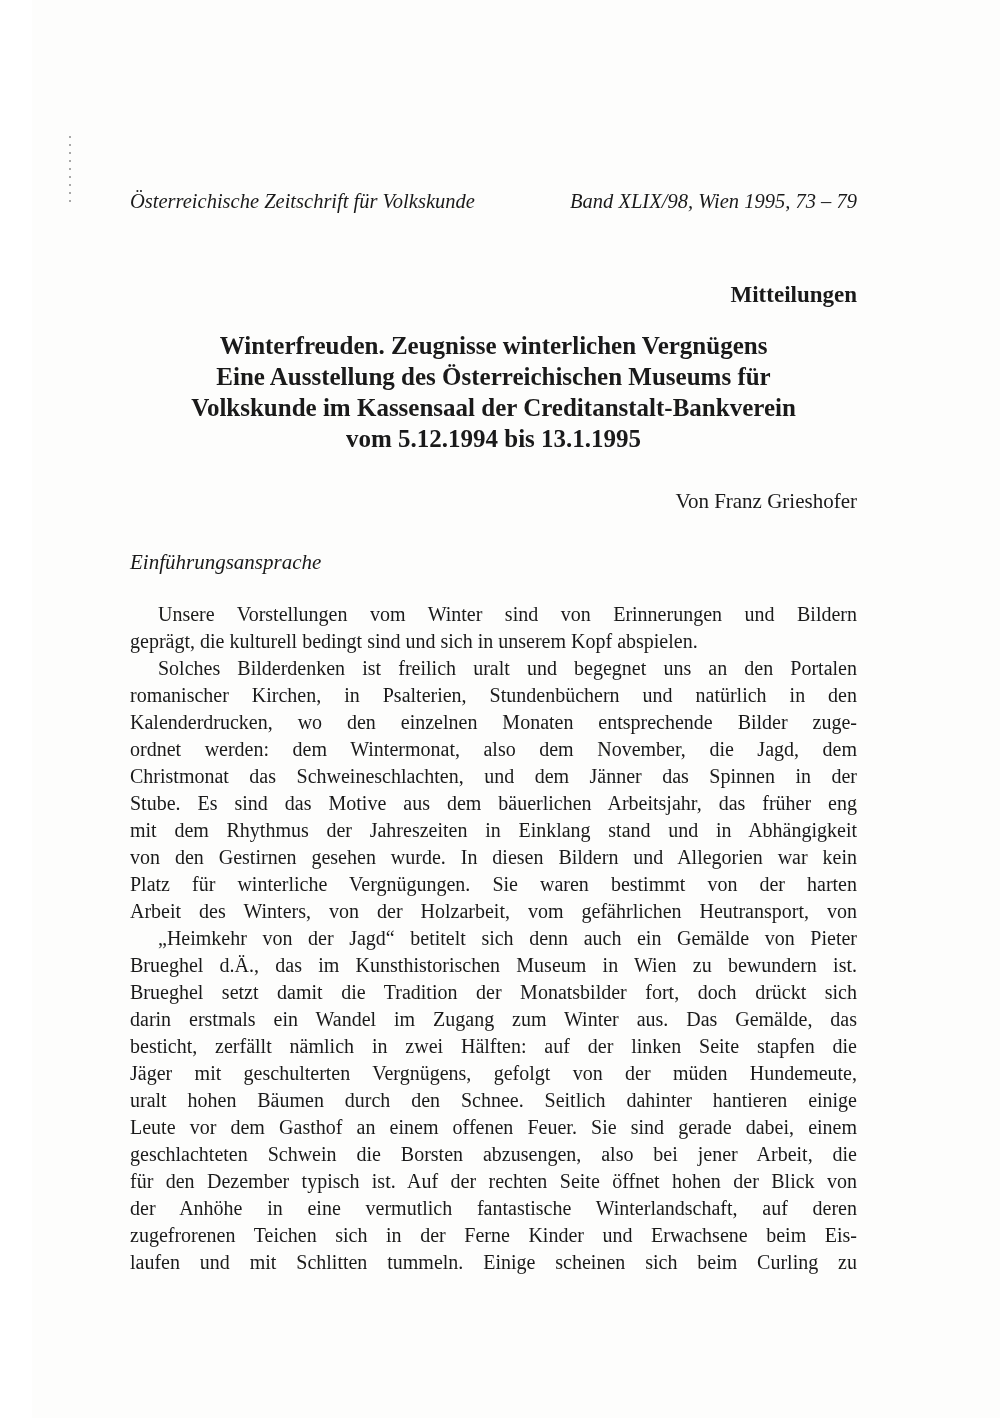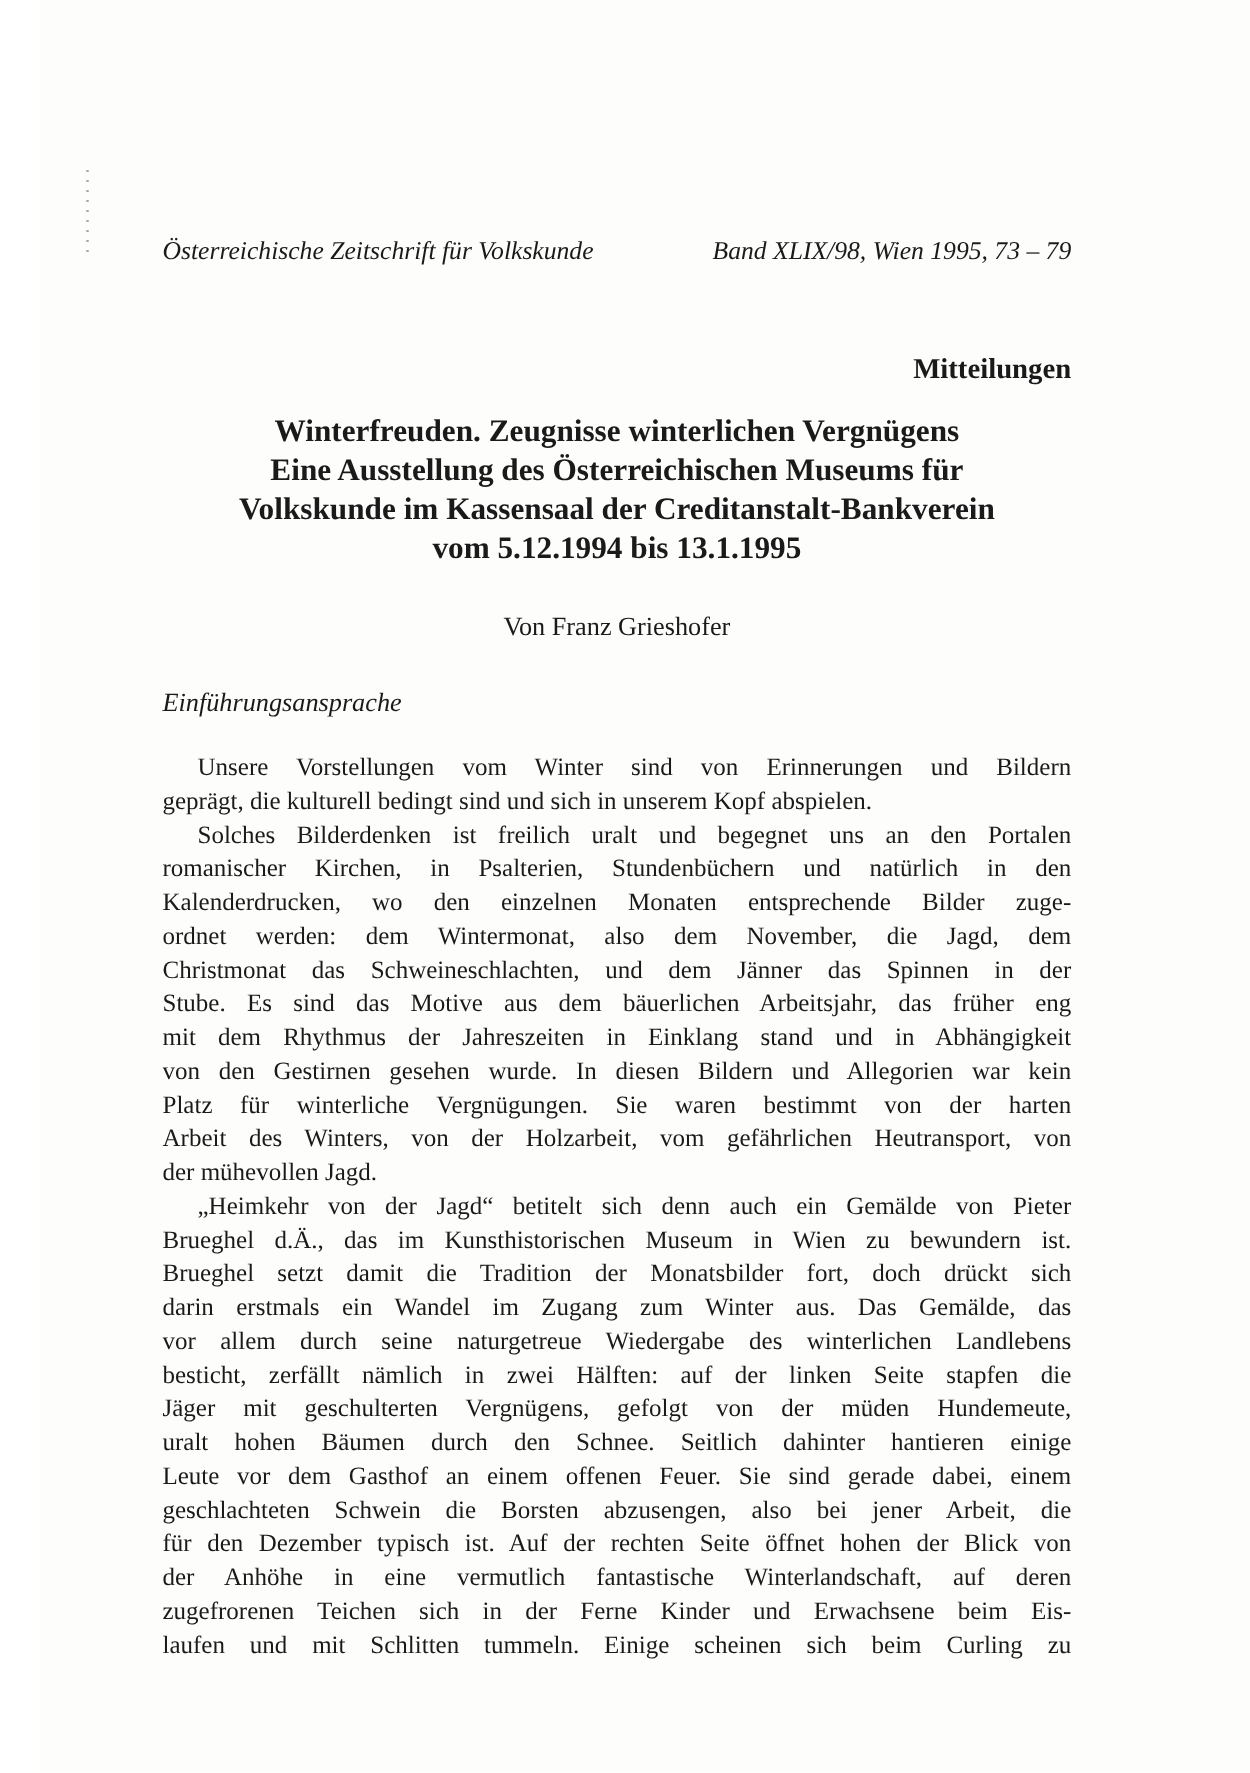--- a/index.html
+++ b/index.html
@@ -55,21 +55,21 @@
     text-align: center;
     font-weight: bold;
     font-size: 25px;
     line-height: 31px;
   }
   .author {
     position: absolute;
     left: 98px;
     top: 488px;
     width: 727px;
-    text-align: center;
+    text-align: right;
     font-size: 21px;
     line-height: 27px;
   }
   .section-heading {
     position: absolute;
     left: 98px;
     top: 549px;
     width: 727px;
     font-style: italic;
     font-size: 21px;
@@ -127,28 +127,26 @@
         <div class="line first">Solches Bilderdenken ist freilich uralt und begegnet uns an den Portalen</div>
         <div class="line">romanischer Kirchen, in Psalterien, Stundenbüchern und natürlich in den</div>
         <div class="line">Kalenderdrucken, wo den einzelnen Monaten entsprechende Bilder zuge-</div>
         <div class="line">ordnet werden: dem Wintermonat, also dem November, die Jagd, dem</div>
         <div class="line">Christmonat das Schweineschlachten, und dem Jänner das Spinnen in der</div>
         <div class="line">Stube. Es sind das Motive aus dem bäuerlichen Arbeitsjahr, das früher eng</div>
         <div class="line">mit dem Rhythmus der Jahreszeiten in Einklang stand und in Abhängigkeit</div>
         <div class="line">von den Gestirnen gesehen wurde. In diesen Bildern und Allegorien war kein</div>
         <div class="line">Platz für winterliche Vergnügungen. Sie waren bestimmt von der harten</div>
         <div class="line">Arbeit des Winters, von der Holzarbeit, vom gefährlichen Heutransport, von</div>
-        <div class="line last">der mühevollen Jagd.</div>
       </div>
       <div>
         <div class="line first">„Heimkehr von der Jagd“ betitelt sich denn auch ein Gemälde von Pieter</div>
         <div class="line">Brueghel d.Ä., das im Kunsthistorischen Museum in Wien zu bewundern ist.</div>
         <div class="line">Brueghel setzt damit die Tradition der Monatsbilder fort, doch drückt sich</div>
         <div class="line">darin erstmals ein Wandel im Zugang zum Winter aus. Das Gemälde, das</div>
-        <div class="line">vor allem durch seine naturgetreue Wiedergabe des winterlichen Landlebens</div>
         <div class="line">besticht, zerfällt nämlich in zwei Hälften: auf der linken Seite stapfen die</div>
         <div class="line">Jäger mit geschulterten Vergnügens, gefolgt von der müden Hundemeute,</div>
         <div class="line">uralt hohen Bäumen durch den Schnee. Seitlich dahinter hantieren einige</div>
         <div class="line">Leute vor dem Gasthof an einem offenen Feuer. Sie sind gerade dabei, einem</div>
         <div class="line">geschlachteten Schwein die Borsten abzusengen, also bei jener Arbeit, die</div>
         <div class="line">für den Dezember typisch ist. Auf der rechten Seite öffnet hohen der Blick von</div>
         <div class="line">der Anhöhe in eine vermutlich fantastische Winterlandschaft, auf deren</div>
         <div class="line">zugefrorenen Teichen sich in der Ferne Kinder und Erwachsene beim Eis-</div>
         <div class="line">laufen und mit Schlitten tummeln. Einige scheinen sich beim Curling zu</div>
       </div>

